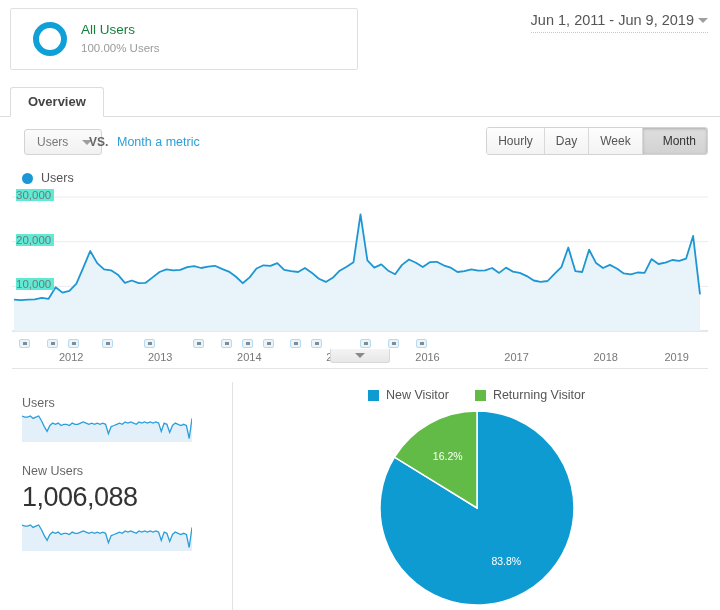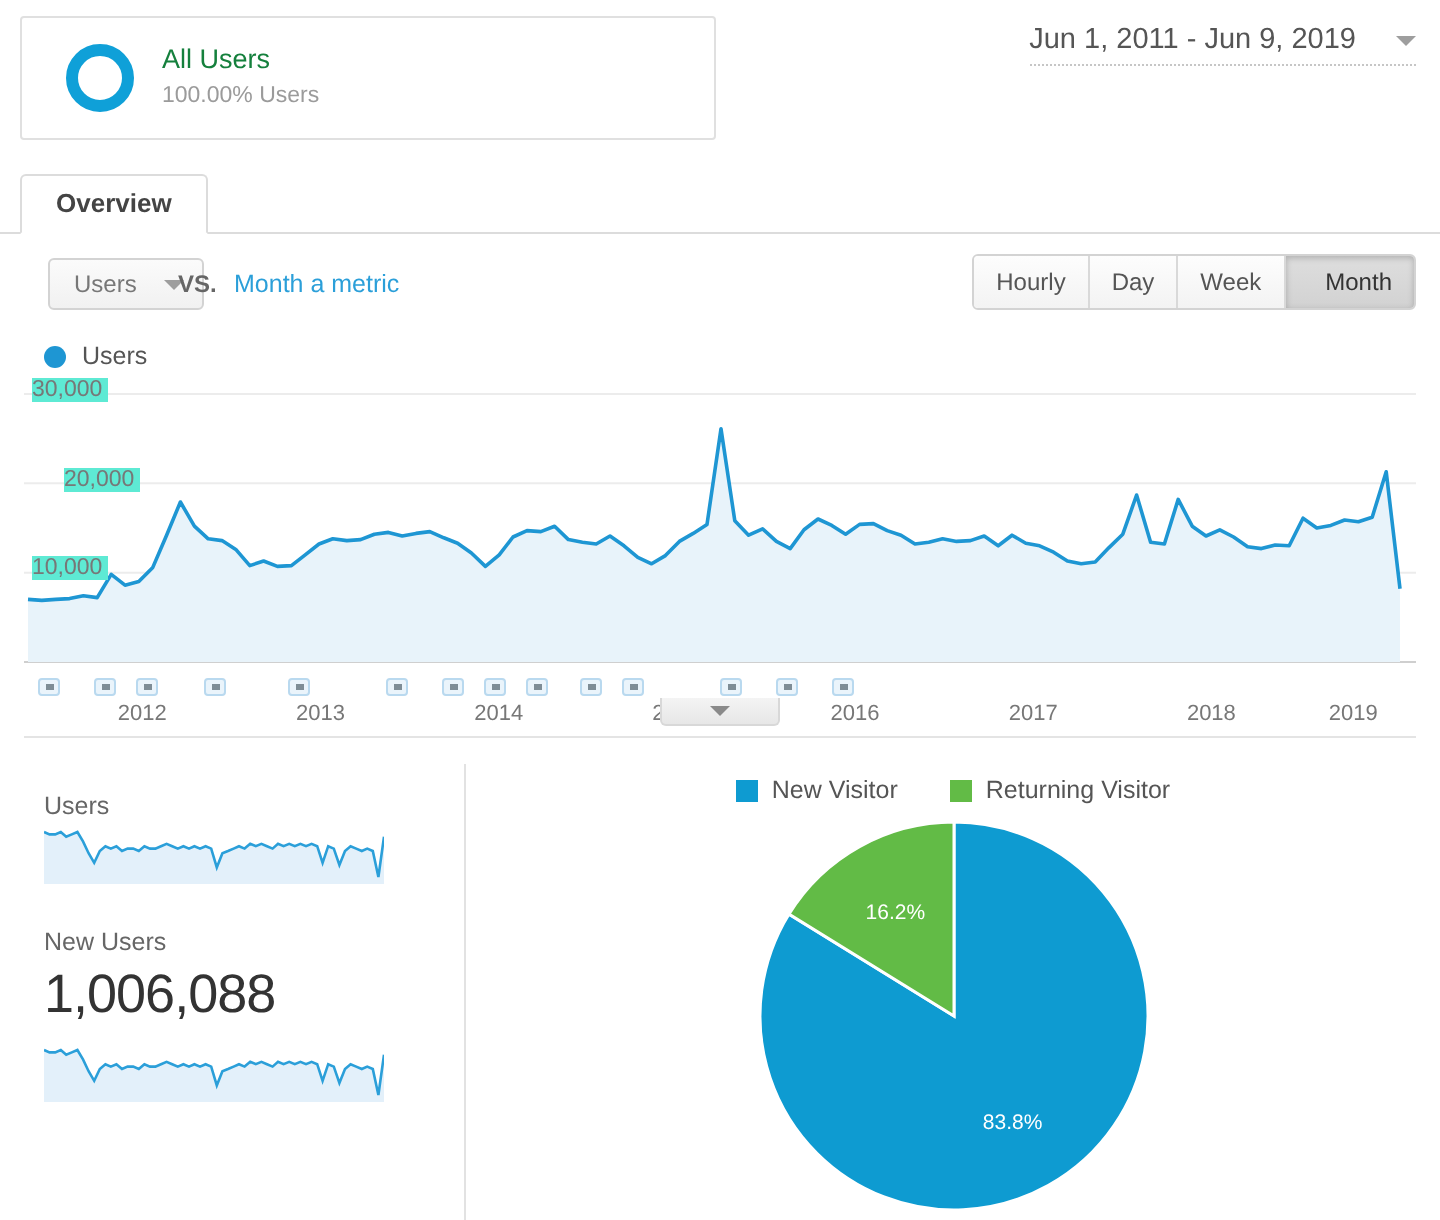--- a/index.html
+++ b/index.html
@@ -61,21 +61,21 @@
     position: absolute;
     right: 12px;
     top: 12px;
     font-size: 14.5px;
     color: #555;
     border-bottom: 1px dotted #c6c6c6;
     padding-bottom: 4px;
     cursor: pointer;
     display: flex;
     align-items: center;
-    gap: 20px;
+    gap: 4px;
   }
   .caret-down {
     width: 0; height: 0;
     border-left: 5px solid transparent;
     border-right: 5px solid transparent;
     border-top: 5px solid #9e9e9e;
     display: inline-block;
   }
 
   
@@ -364,21 +364,21 @@
   <div class="chart-area">
     <svg class="chart-svg" id="main-chart" width="696" height="146">
         <line x1="0" x2="696" y1="97.33333333333334" y2="97.33333333333334" stroke="#ececec" stroke-width="1"></line>
         <line x1="0" x2="696" y1="52.66666666666667" y2="52.66666666666667" stroke="#ececec" stroke-width="1"></line>
         <line x1="0" x2="696" y1="8" y2="8" stroke="#ececec" stroke-width="1"></line>
         <line x1="0" x2="696" y1="142" y2="142" stroke="#cfcfcf" stroke-width="1"></line>
         <path d="M2.0,110.7 L8.9,111.2 L15.9,110.7 L22.8,110.3 L29.7,108.9 L36.6,109.8 L43.6,98.2 L50.5,103.6 L57.4,101.8 L64.4,94.7 L71.3,78.6 L78.2,62.0 L85.2,74.1 L92.1,80.4 L99.0,81.3 L105.9,85.7 L112.9,93.8 L119.8,91.5 L126.7,94.2 L133.7,93.8 L140.6,88.4 L147.5,83.0 L154.4,80.4 L161.4,81.3 L168.3,80.8 L175.2,78.1 L182.2,77.2 L189.1,79.0 L196.0,77.7 L202.9,76.8 L209.9,79.9 L216.8,82.6 L223.7,87.5 L230.7,94.2 L237.6,88.4 L244.5,79.5 L251.5,76.3 L258.4,76.8 L265.3,74.1 L272.2,80.8 L279.2,82.1 L286.1,83.0 L293.0,79.0 L300.0,83.9 L306.9,89.7 L313.8,92.9 L320.7,88.8 L327.7,81.7 L334.6,77.7 L341.5,73.2 L348.5,25.4 L355.4,71.4 L362.3,78.6 L369.3,75.4 L376.2,81.7 L383.1,85.3 L390.0,75.9 L397.0,70.5 L403.9,73.7 L410.8,78.1 L417.8,73.2 L424.7,72.8 L431.6,76.3 L438.5,78.6 L445.5,83.0 L452.4,82.1 L459.3,80.4 L466.3,81.7 L473.2,81.3 L480.1,79.0 L487.1,83.9 L494.0,78.6 L500.9,82.6 L507.8,83.9 L514.8,87.1 L521.7,91.5 L528.6,92.9 L535.6,92.0 L542.5,84.8 L549.4,78.1 L556.3,58.5 L563.3,82.1 L570.2,83.0 L577.1,60.7 L584.1,74.1 L591.0,79.0 L597.9,75.9 L604.8,79.5 L611.8,84.4 L618.7,85.3 L625.6,83.5 L632.6,83.9 L639.5,70.1 L646.4,75.0 L653.4,73.7 L660.3,71.0 L667.2,71.9 L674.1,69.6 L681.1,46.9 L688.0,105.4 L688.0,142 L2.0,142 Z" fill="#e8f3fa"></path>
         <path d="M2.0,110.7 L8.9,111.2 L15.9,110.7 L22.8,110.3 L29.7,108.9 L36.6,109.8 L43.6,98.2 L50.5,103.6 L57.4,101.8 L64.4,94.7 L71.3,78.6 L78.2,62.0 L85.2,74.1 L92.1,80.4 L99.0,81.3 L105.9,85.7 L112.9,93.8 L119.8,91.5 L126.7,94.2 L133.7,93.8 L140.6,88.4 L147.5,83.0 L154.4,80.4 L161.4,81.3 L168.3,80.8 L175.2,78.1 L182.2,77.2 L189.1,79.0 L196.0,77.7 L202.9,76.8 L209.9,79.9 L216.8,82.6 L223.7,87.5 L230.7,94.2 L237.6,88.4 L244.5,79.5 L251.5,76.3 L258.4,76.8 L265.3,74.1 L272.2,80.8 L279.2,82.1 L286.1,83.0 L293.0,79.0 L300.0,83.9 L306.9,89.7 L313.8,92.9 L320.7,88.8 L327.7,81.7 L334.6,77.7 L341.5,73.2 L348.5,25.4 L355.4,71.4 L362.3,78.6 L369.3,75.4 L376.2,81.7 L383.1,85.3 L390.0,75.9 L397.0,70.5 L403.9,73.7 L410.8,78.1 L417.8,73.2 L424.7,72.8 L431.6,76.3 L438.5,78.6 L445.5,83.0 L452.4,82.1 L459.3,80.4 L466.3,81.7 L473.2,81.3 L480.1,79.0 L487.1,83.9 L494.0,78.6 L500.9,82.6 L507.8,83.9 L514.8,87.1 L521.7,91.5 L528.6,92.9 L535.6,92.0 L542.5,84.8 L549.4,78.1 L556.3,58.5 L563.3,82.1 L570.2,83.0 L577.1,60.7 L584.1,74.1 L591.0,79.0 L597.9,75.9 L604.8,79.5 L611.8,84.4 L618.7,85.3 L625.6,83.5 L632.6,83.9 L639.5,70.1 L646.4,75.0 L653.4,73.7 L660.3,71.0 L667.2,71.9 L674.1,69.6 L681.1,46.9 L688.0,105.4" fill="none" stroke="#1e96d3" stroke-width="1.8" stroke-linejoin="round"></path>
       </svg>
     <div class="ytick" id="ytick-2" style="top: 0px;">30,000</div>
-    <div class="ytick" id="ytick-1" style="top: 44.6667px; margin-left: 16px;">20,000</div>
+    <div class="ytick" id="ytick-1" style="top: 44.6667px;">20,000</div>
     <div class="ytick" id="ytick-0" style="top: 89.3333px;">10,000</div>
   </div>
 </div>
 
 <div class="xaxis">
   <div class="annotations" id="annotation-row">
       <div class="ann-pin" style="left: 1%;"></div>
       <div class="ann-pin" style="left: 5%;"></div>
       <div class="ann-pin" style="left: 8%;"></div>
       <div class="ann-pin" style="left: 13%;"></div>

